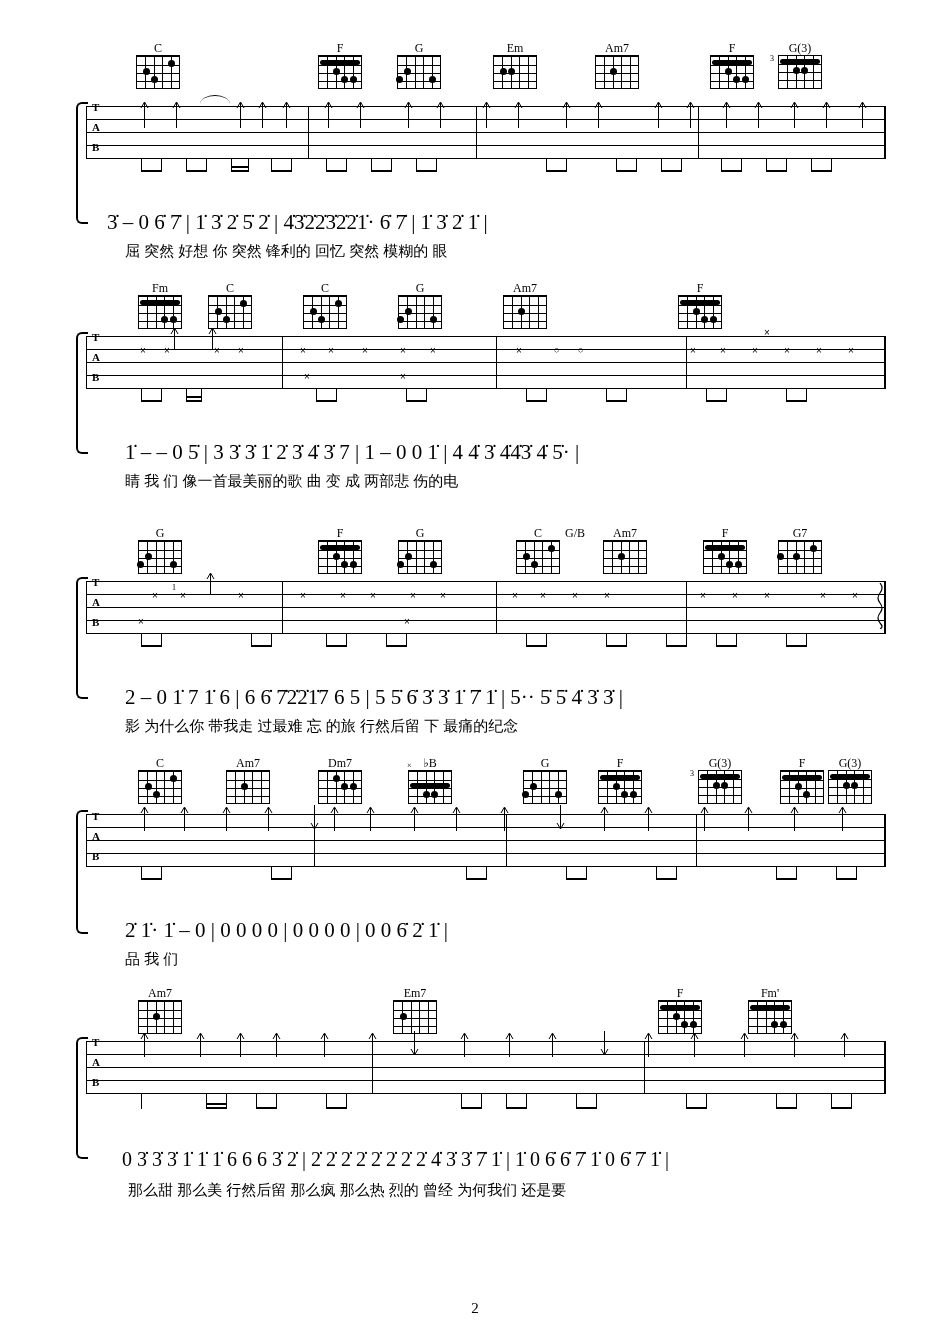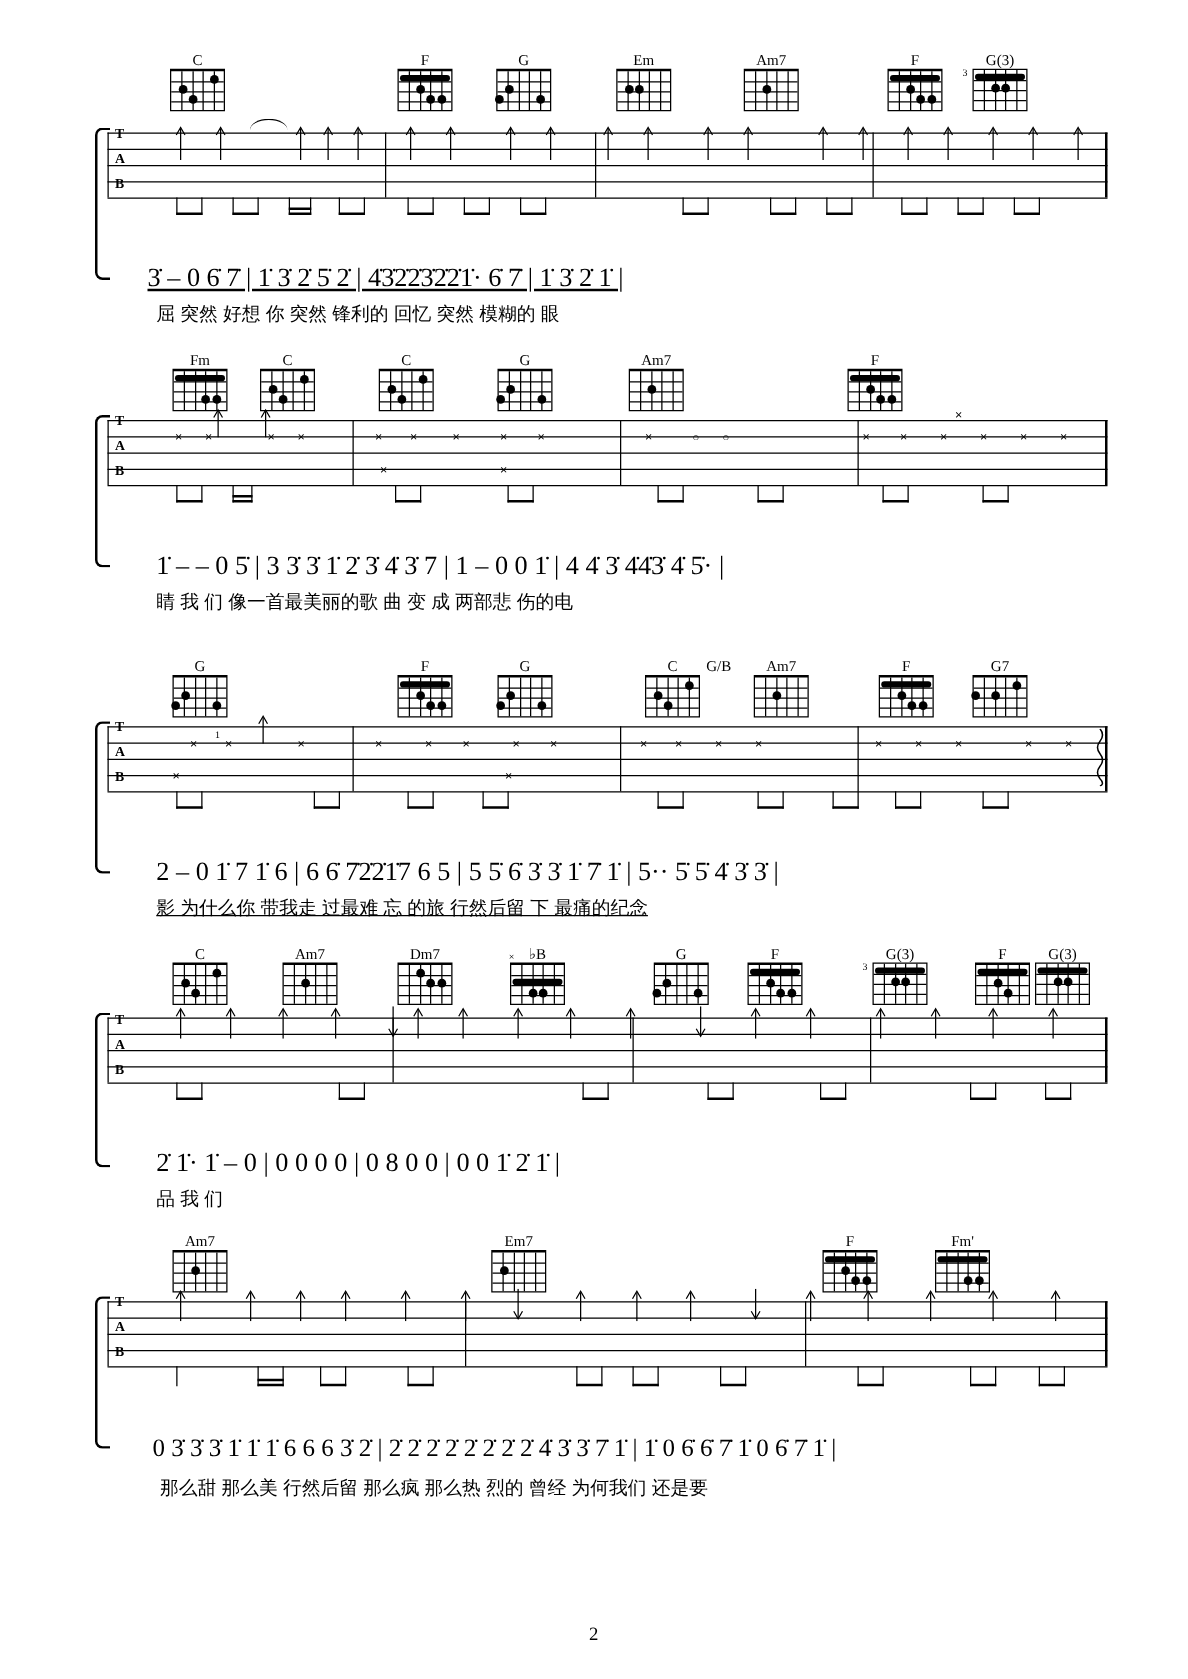--- a/index.html
+++ b/index.html
@@ -334,21 +334,21 @@
         <div class="stem" style="left:655px;top:0;height:14px"></div>
         <div class="beam" style="left:635px;top:12px;width:21px"></div>
       <div class="stem" style="left:680px;top:0;height:14px"></div>
         <div class="stem" style="left:700px;top:0;height:14px"></div>
         <div class="beam" style="left:680px;top:12px;width:21px"></div>
       <div class="stem" style="left:725px;top:0;height:14px"></div>
         <div class="stem" style="left:745px;top:0;height:14px"></div>
         <div class="beam" style="left:725px;top:12px;width:21px"></div>
     </div>
 
-    <div class="notation" style="left:118px;top:170px;text-decoration:underline;">3̇ – 0  6̇ 7̇ | 1̇ 3̇ 2̇ 5̇ 2̇ | 4̇3̇2̇2̇3̇2̇2̇1̇· 6̇ 7̇ | 1̇ 3̇ 2̇ 1̇ |</div>
+    <div class="notation" style="left:107px;top:170px;">3̇ – 0  6̇ 7̇ | 1̇ 3̇ 2̇ 5̇ 2̇ | 4̇3̇2̇2̇3̇2̇2̇1̇· 6̇ 7̇ | 1̇ 3̇ 2̇ 1̇ |</div>
     <div class="lyrics" style="left:125px;top:202px;">屈        突然  好想  你 突然  锋利的  回忆  突然  模糊的  眼</div>
   </div>
 
   <div class="system" style="top:280px;">
     <div class="chord" style="left:132px;top:2px;">
       <div class="cname">Fm</div>
       <div class="grid">
         <div class="v" style="left:8px"></div>
           <div class="v" style="left:17px"></div>
           <div class="v" style="left:25px"></div>
@@ -707,21 +707,21 @@
         <div class="beam" style="left:580px;top:12px;width:21px"></div>
       <div class="stem" style="left:630px;top:0;height:14px"></div>
         <div class="stem" style="left:650px;top:0;height:14px"></div>
         <div class="beam" style="left:630px;top:12px;width:21px"></div>
       <div class="stem" style="left:700px;top:0;height:14px"></div>
         <div class="stem" style="left:720px;top:0;height:14px"></div>
         <div class="beam" style="left:700px;top:12px;width:21px"></div>
     </div>
 
     <div class="notation" style="left:125px;top:160px;">2 – 0 1̇ 7 1̇ 6 | 6  6̇ 7̇2̇2̇1̇7 6 5 | 5  5̇ 6̇ 3̇ 3̇ 1̇ 7̇ 1̇ | 5··  5̇ 5̇ 4̇ 3̇ 3̇ |</div>
-    <div class="lyrics" style="left:125px;top:192px;text-decoration:underline;">影    为什么你  带我走 过最难  忘 的旅  行然后留  下   最痛的纪念</div>
+    <div class="lyrics" style="left:125px;top:192px;">影    为什么你  带我走 过最难  忘 的旅  行然后留  下   最痛的纪念</div>
   </div>
 
   <div class="system" style="top:755px;">
     <div class="chord" style="left:132px;top:2px;">
       <div class="cname">C</div>
       <div class="grid">
         <div class="v" style="left:8px"></div>
           <div class="v" style="left:17px"></div>
           <div class="v" style="left:25px"></div>
           <div class="v" style="left:34px"></div>
@@ -994,21 +994,21 @@
         <div class="stem" style="left:590px;top:0;height:14px"></div>
         <div class="beam" style="left:570px;top:12px;width:21px"></div>
       <div class="stem" style="left:690px;top:0;height:14px"></div>
         <div class="stem" style="left:710px;top:0;height:14px"></div>
         <div class="beam" style="left:690px;top:12px;width:21px"></div>
       <div class="stem" style="left:750px;top:0;height:14px"></div>
         <div class="stem" style="left:770px;top:0;height:14px"></div>
         <div class="beam" style="left:750px;top:12px;width:21px"></div>
     </div>
 
-    <div class="notation" style="left:125px;top:163px;">2̇ 1̇· 1̇ – 0  | 0 0  0  0 | 0 8  0  0 | 0 0  1̇  2̇ 1̇ |</div>
+    <div class="notation" style="left:125px;top:163px;">2̇ 1̇· 1̇ – 0  | 0 0  0  0 | 0 0  0  0 | 0 0  6̇  2̇ 1̇ |</div>
     <div class="lyrics" style="left:125px;top:195px;">品                                          我  们</div>
   </div>
 
   <div class="system" style="top:985px;">
     <div class="chord" style="left:132px;top:2px;">
       <div class="cname">Am7</div>
       <div class="grid">
         <div class="v" style="left:8px"></div>
           <div class="v" style="left:17px"></div>
           <div class="v" style="left:25px"></div>

